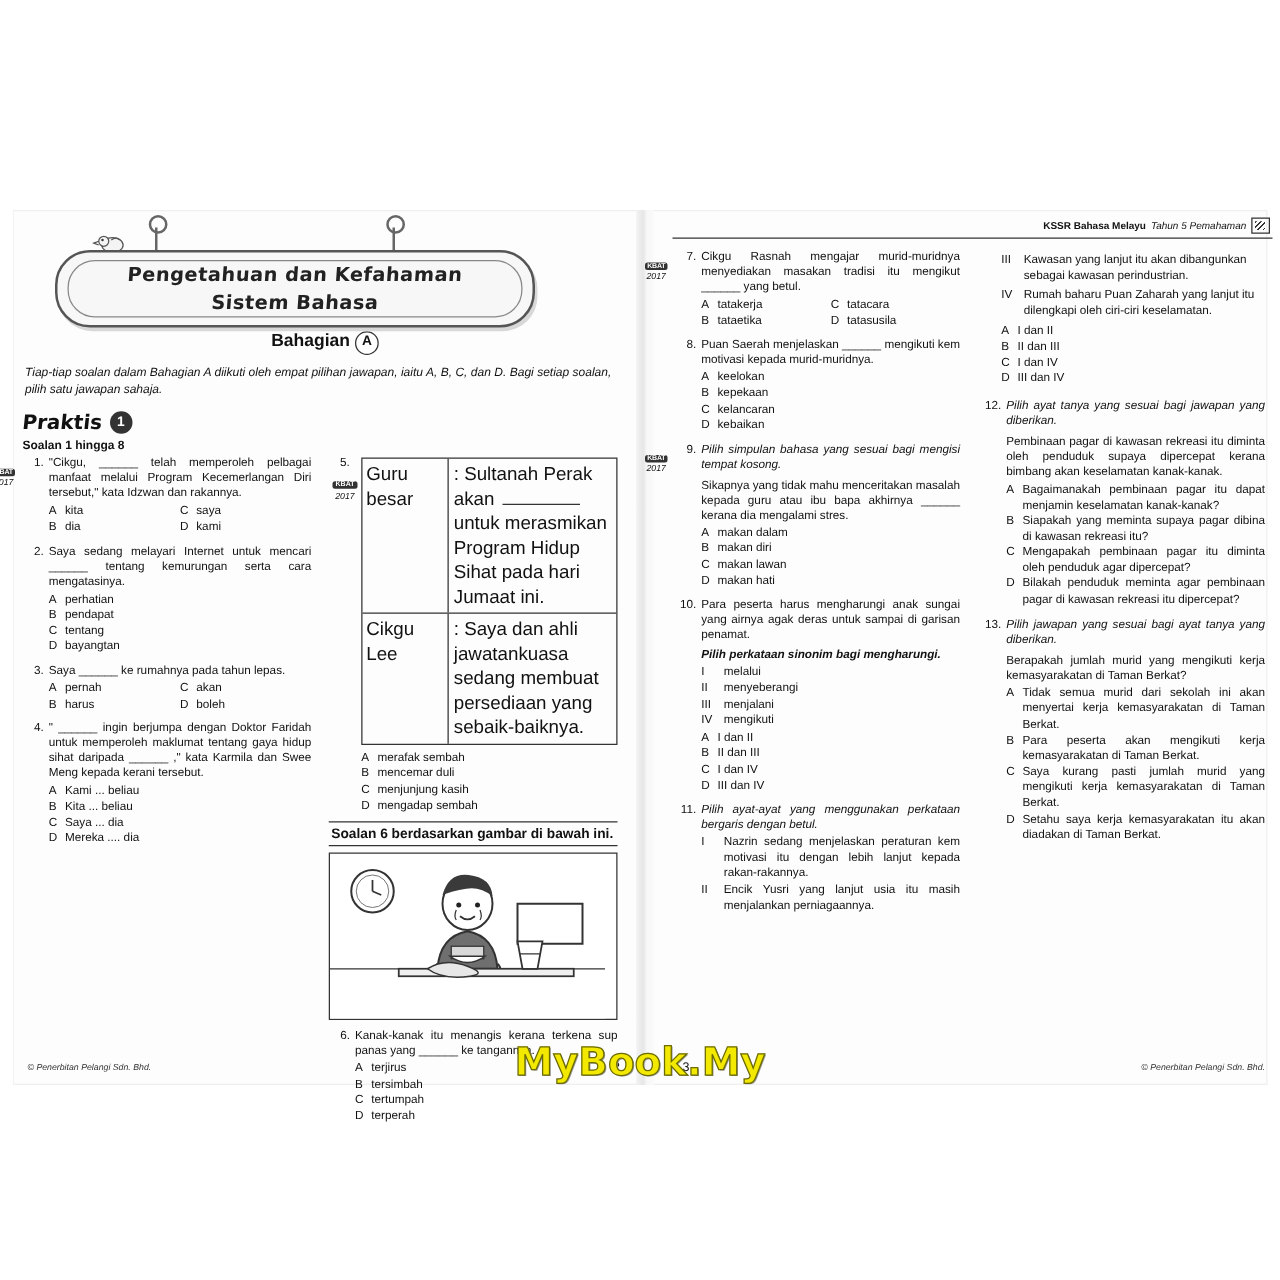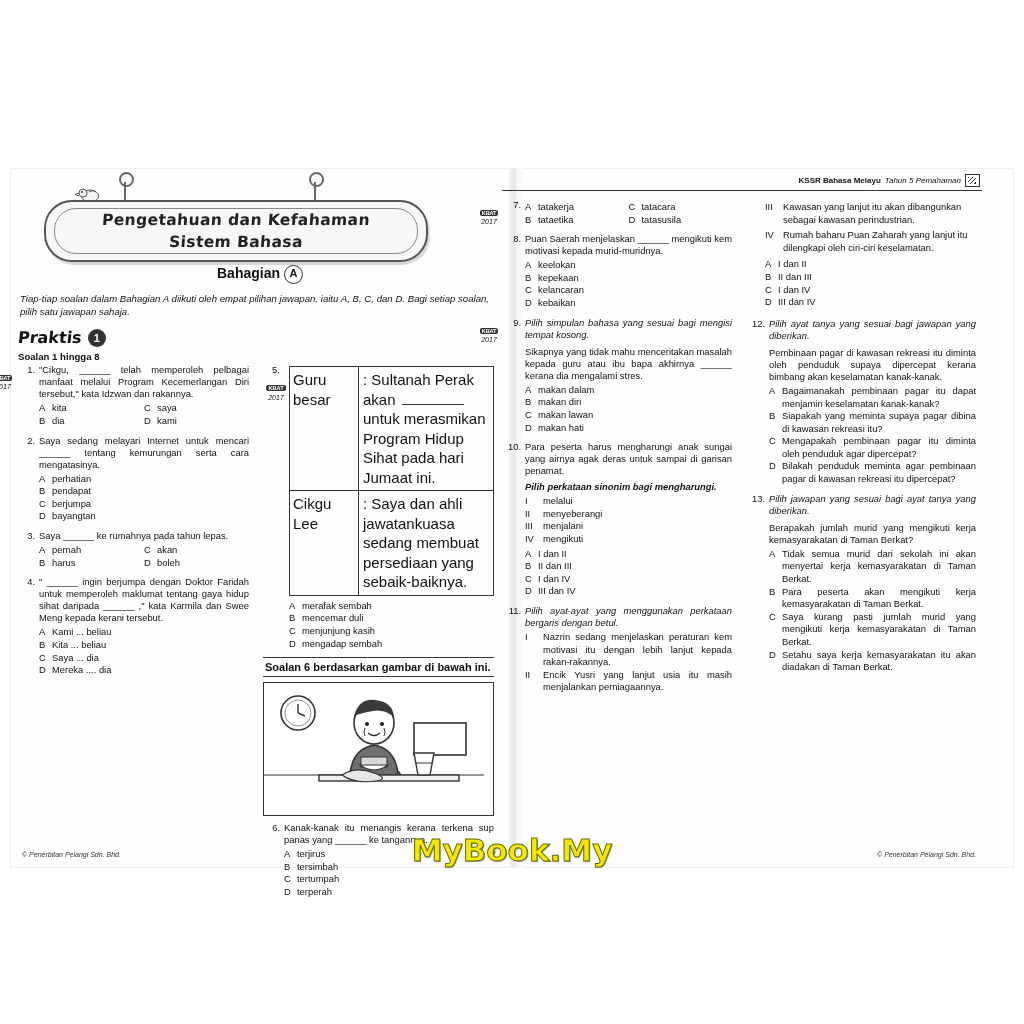--- a/index.html
+++ b/index.html
@@ -15,21 +15,21 @@
   .paper{
     position:absolute;left:10px;top:168px;width:1004px;height:700px;
     background:#fdfdfd;
     box-shadow:0 0 0 1px #efefef inset;
   }
   .gutter{
     position:absolute;left:509px;top:168px;width:14px;height:700px;
     background:linear-gradient(to right,#f3f3f3,#e6e6e6 40%,#f7f7f7 60%,#fafafa);
   }
   .page-left{position:absolute;left:14px;top:172px;width:492px;height:692px;}
-  .page-right{position:absolute;left:500px;top:172px;width:484px;height:692px;}
+  .page-right{position:absolute;left:536px;top:172px;width:484px;height:692px;}
 
   
   .banner-wrap{position:relative;height:78px;margin:12px 0 0 0;}
   .banner{
     position:absolute;left:30px;top:16px;width:380px;height:58px;
     border:2px solid #555;border-radius:28px;background:#f7f7f7;
     box-shadow:2px 3px 0 #d8d8d8;
   }
   .banner-inner{
     position:absolute;left:8px;top:6px;right:8px;bottom:6px;
@@ -244,21 +244,21 @@
               <div class="opt">
                   <span class="ltr">A</span>
                   <span>perhatian</span>
                 </div>
               <div class="opt">
                   <span class="ltr">B</span>
                   <span>pendapat</span>
                 </div>
               <div class="opt">
                   <span class="ltr">C</span>
-                  <span>berjumpa</span>
+                  <span>tentang</span>
                 </div>
               <div class="opt">
                   <span class="ltr">D</span>
                   <span>bayangtan</span>
                 </div>
             </div>
           </div>
         </div>
 
         <div class="q">
@@ -446,20 +446,21 @@
 
       <div class="colr">
 
         <div class="q">
           <div class="badge">
             <span class="b1">KBAT</span>
             <span class="b2">2017</span>
           </div>
           <div class="qnum">7.</div>
           <div class="qbody">
+            <span>Cikgu Rasnah mengajar murid-muridnya menyediakan masakan tradisi itu mengikut ______ yang betul.</span>
             <div class="opts opts2">
               <div class="half">
                 <div class="opt">
                     <span class="ltr">A</span>
                     <span>tatakerja</span>
                   </div>
                 <div class="opt">
                     <span class="ltr">B</span>
                     <span>tataetika</span>
                   </div>

